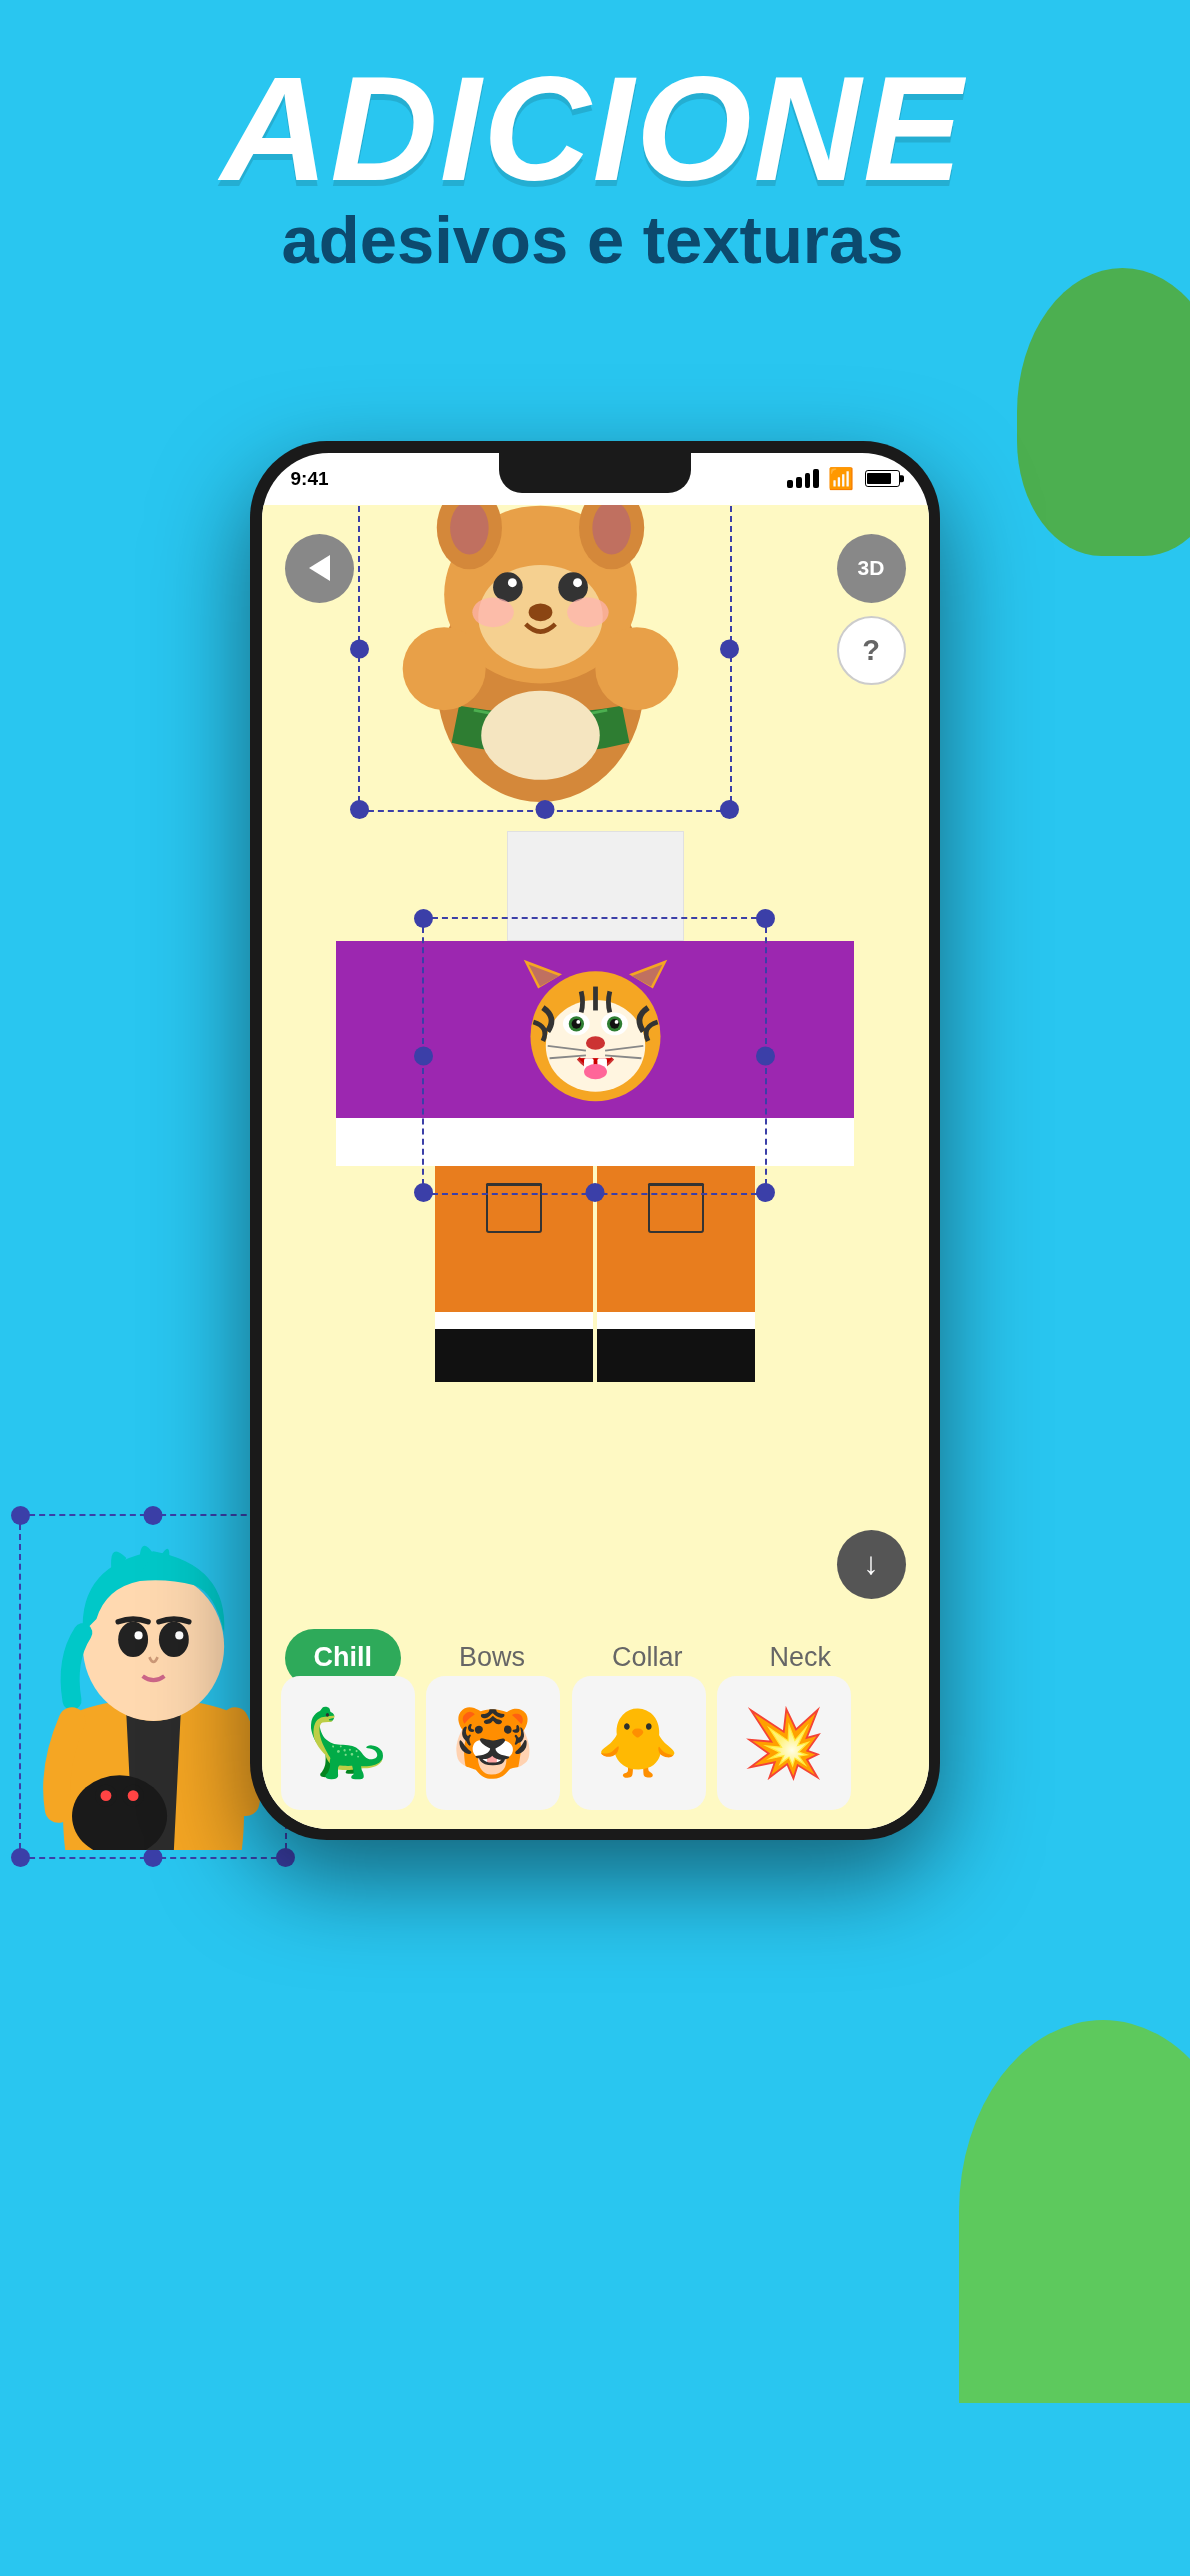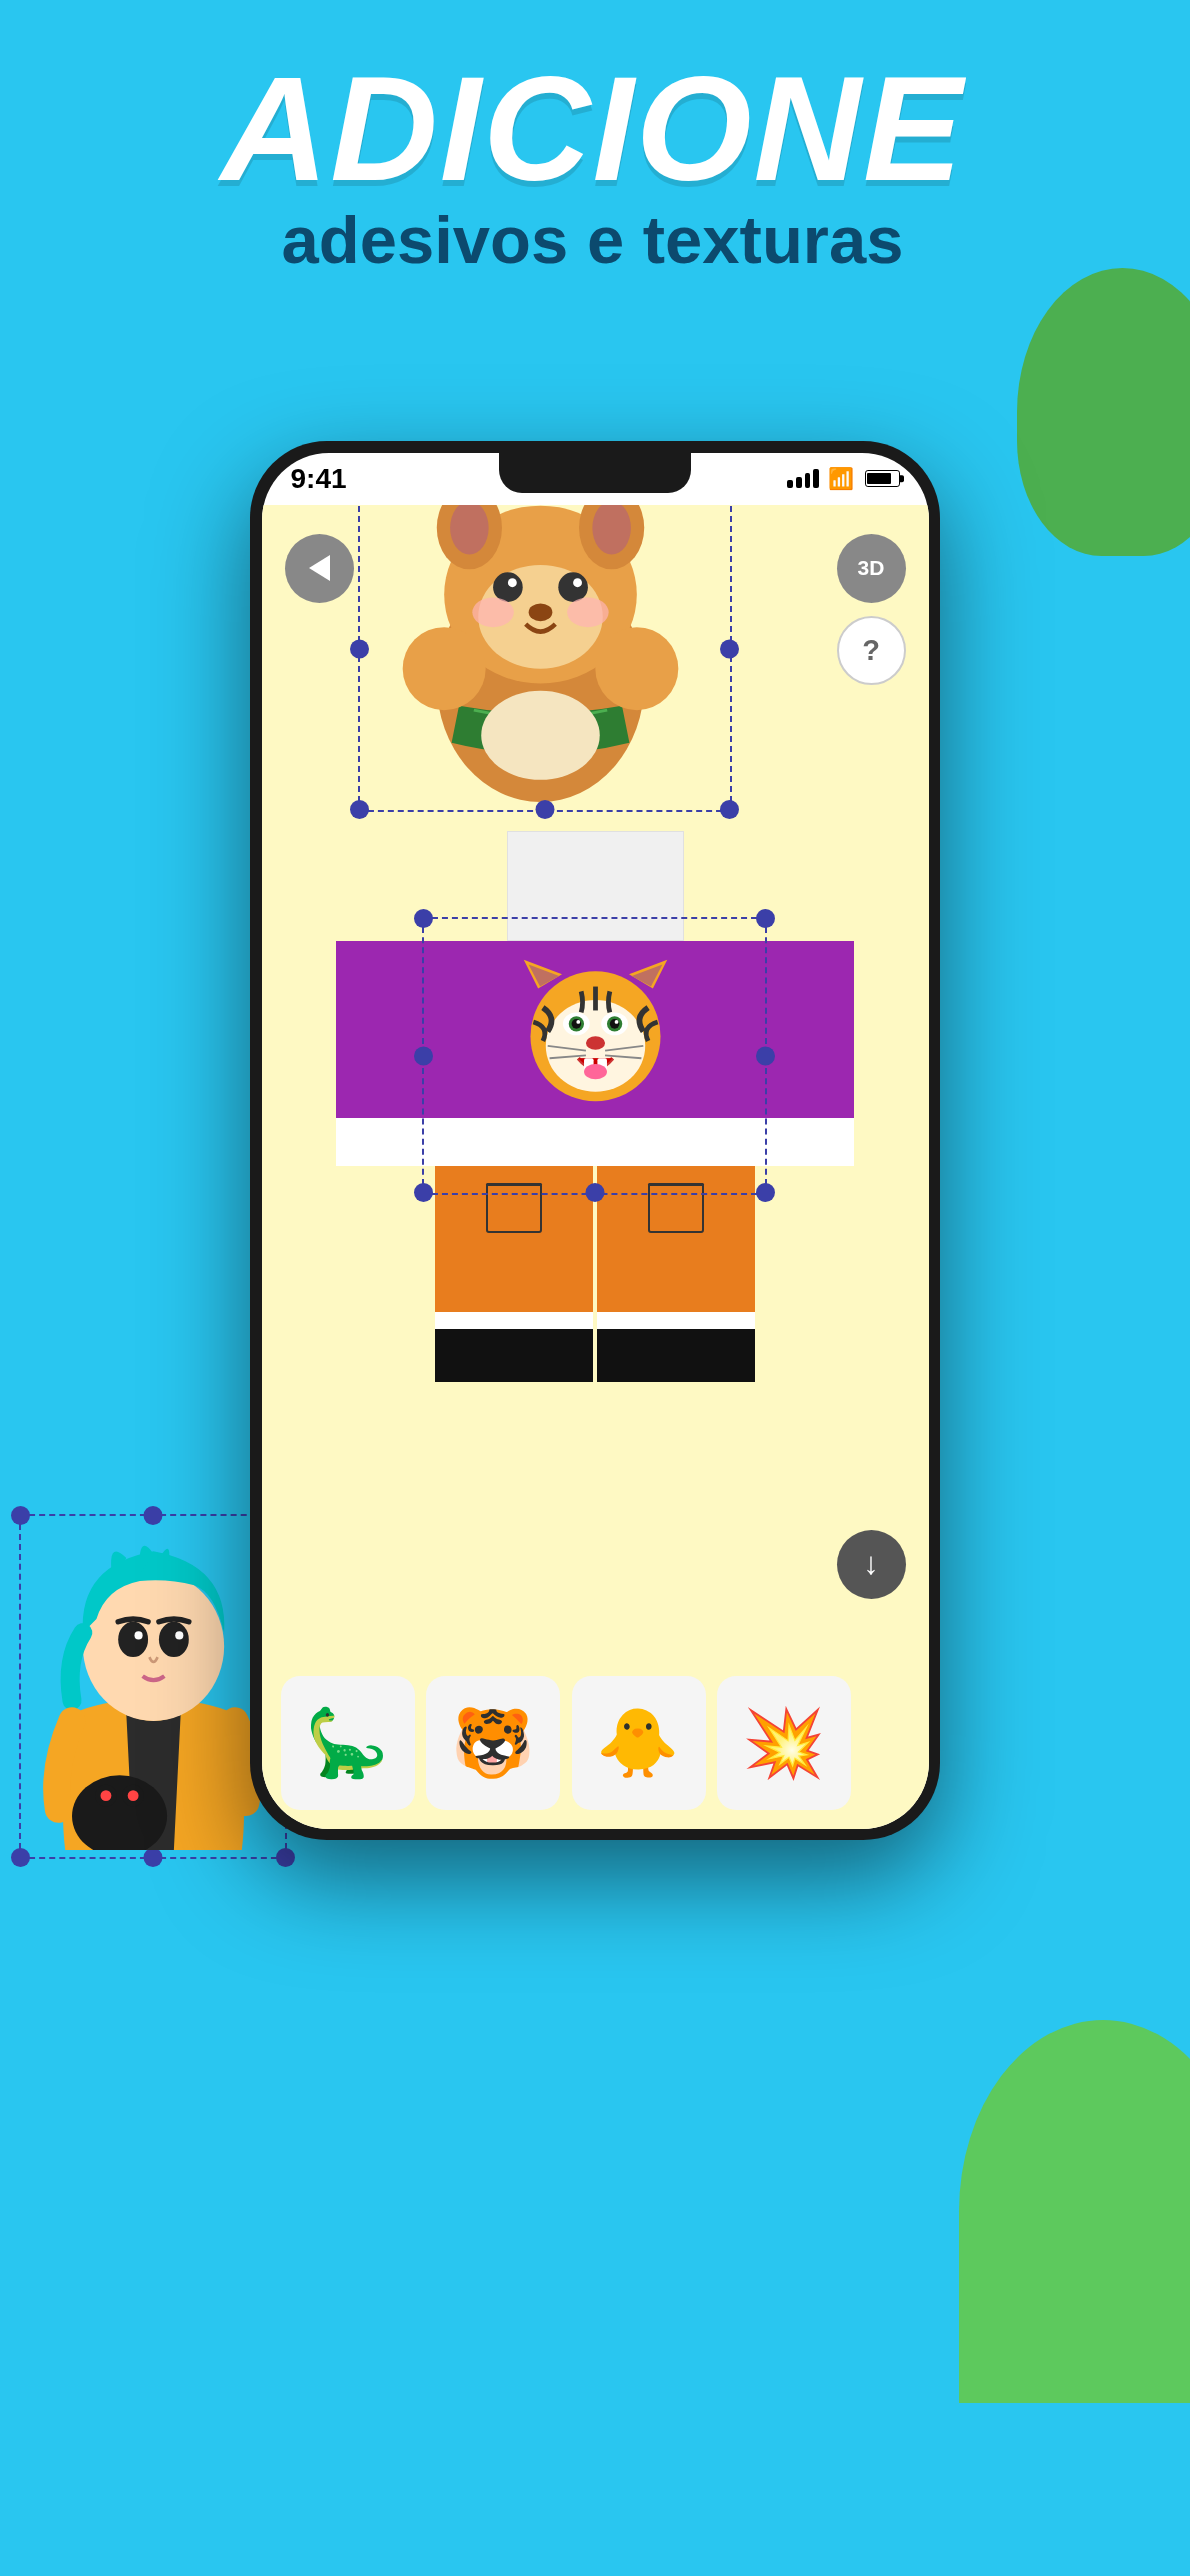--- a/index.html
+++ b/index.html
@@ -101,21 +101,21 @@
       left: 0; right: 0;
       height: 52px;
       display: flex;
       align-items: center;
       justify-content: space-between;
       padding: 0 29px;
       z-index: 15;
     }
 
     .status-time {
-      font-size: 28px;
+      font-size: 19px;
       font-weight: 600;
       color: #000;
     }
 
     .status-icons {
       display: flex;
       align-items: center;
       gap: 9.6px;
     }
 
@@ -527,20 +527,26 @@
               <div style="position:absolute; bottom:53px; left:0; right:0; height:17px; background:white;"></div>
               <div style="position:absolute; bottom:0; left:0; right:0; height:53px; background:#111;"></div>
             </div>
           </div>
         </div>
 
         <div class="download-btn">
           <span class="download-arrow">↓</span>
         </div>
 
+        <div class="category-tabs">
+          <div class="tab-item active">Chill</div>
+          <div class="tab-item">Bows</div>
+          <div class="tab-item">Collar</div>
+          <div class="tab-item">Neck</div>
+        </div>
 
         <div class="sticker-grid">
           <div class="sticker-cell">🦕</div>
           <div class="sticker-cell">🐯</div>
           <div class="sticker-cell">🐥</div>
           <div class="sticker-cell">💥</div>
         </div>
 
       </div>
     </div>

